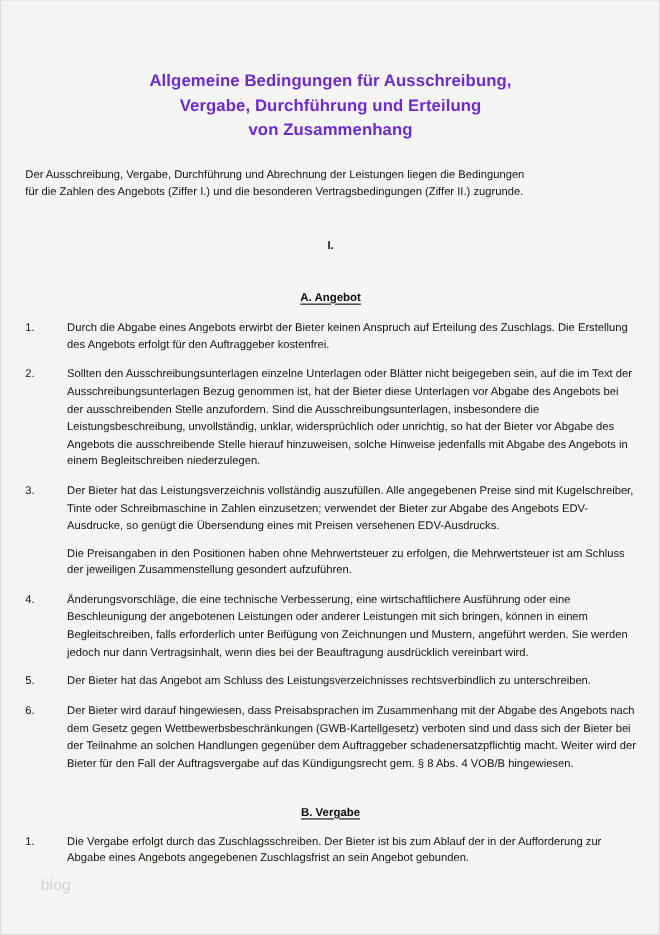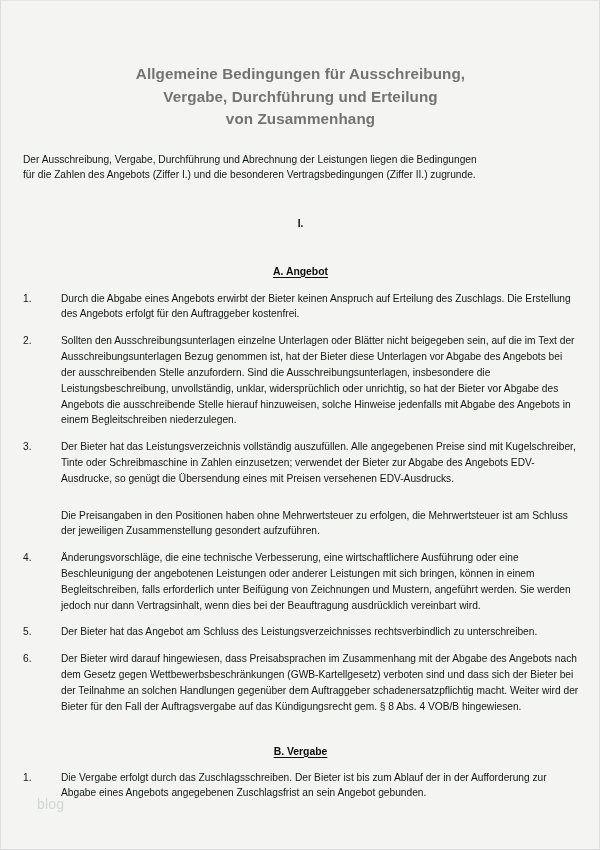--- a/index.html
+++ b/index.html
@@ -32,21 +32,21 @@
     padding: 62px 20px 0 21px;
     box-sizing: border-box;
     height: 100%;
   }
 
   
   .doc-title {
     text-align: center;
     font-size: 15.2px;
     font-weight: bold;
-    color: #737373;
+    color: #6d28d9;
     line-height: 1.48;
     letter-spacing: 0.1px;
     margin: 0 0 21px 0;
     padding: 0 12px;
   }
   .doc-title .tline { display: block; }
 
   
   .intro-para {
     font-size: 10.2px;
@@ -107,21 +107,21 @@
   }
   .clause-body {
     font-size: 10.2px;
     color: #11180f;
     line-height: 1.55;
   }
   .clause-body p {
     margin: 0;
   }
   .clause-body p + p {
-    margin-top: 21px;
+    margin-top: 9px;
   }
 
   
   .watermark {
     position: absolute;
     left: 36px;
     top: 795px;
     font-size: 14px;
     color: #d2d6d2;
     letter-spacing: 0.2px;

